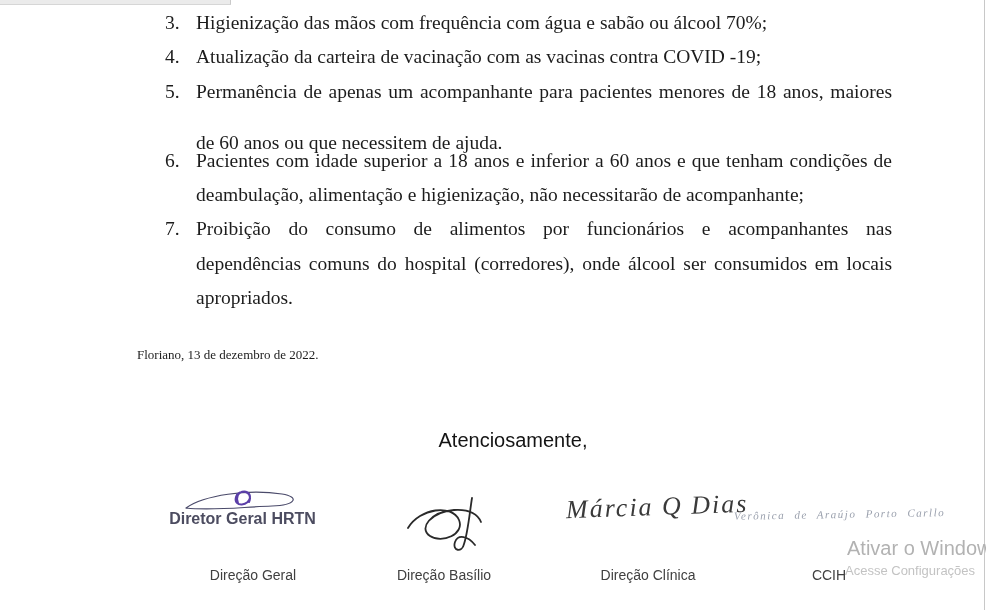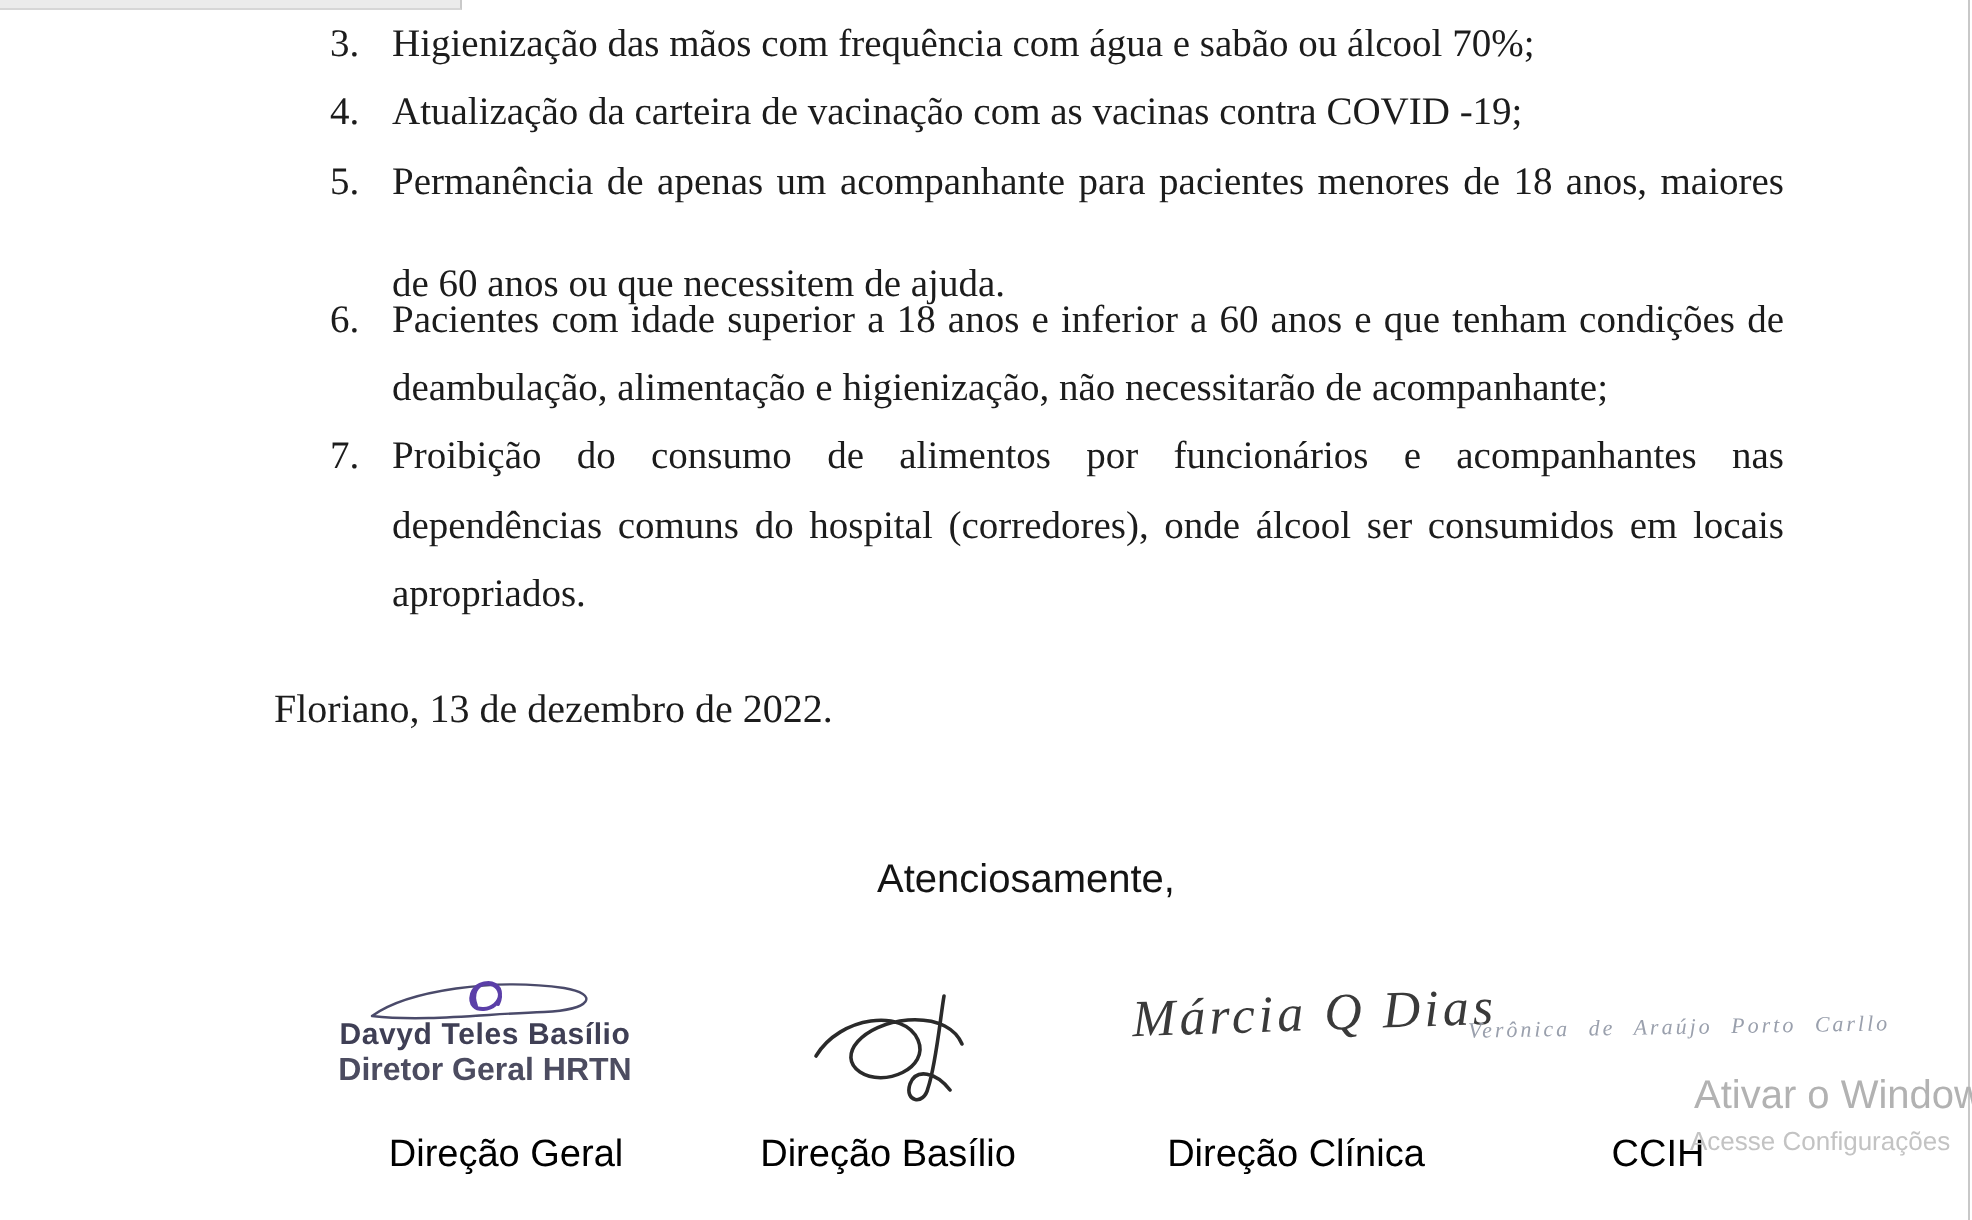--- a/index.html
+++ b/index.html
@@ -36,21 +36,21 @@
   }
   .row .txt {
     display:inline-block; width:696px; vertical-align:top;
     overflow:hidden;
   }
   .row .txt.j { text-align:justify; text-align-last:justify; }
   .row.cont .txt { margin-left:31px; }
 
   .date-line {
     position:absolute; left:137px; top:343px;
-    font-size:20px; line-height:24px;
+    font-size:13px; line-height:24px;
   }
 
   .closing {
     position:absolute; left:0; top:429px; width:986px; text-align:center;
   }
   .closing span {
     display:inline-block; margin-left:40px;
     font-family:"Liberation Sans", sans-serif;
     font-size:20px; color:#141414;
   }
@@ -85,21 +85,21 @@
     font-size:11px; color:#9aa0ad; letter-spacing:1.5px; word-spacing:5px;
     transform:rotate(-1deg);
     white-space:nowrap;
   }
 
   
   .sig-label {
     position:absolute; top:567px;
     transform:translateX(-50%);
     font-family:"Liberation Sans", sans-serif;
-    font-size:19px; color:#000000;
+    font-size:14px; color:#404040;
     white-space:nowrap;
   }
   .lab-1 { left:253px; } .lab-2 { left:444px; }
   .lab-3 { left:648px; } .lab-4 { left:829px; }
 
   
   .wm1 {
     position:absolute; left:847px; top:537px;
     font-family:"Liberation Sans", sans-serif;
     font-size:20px; color:#b2b2b2; white-space:nowrap;
@@ -132,21 +132,20 @@
 
 <div class="closing">
   <span>Atenciosamente,</span>
 </div>
 
 <div class="sig-stamp">
   <svg class="flourish" width="130" height="28" viewBox="0 0 130 28">
     <path d="M8 22 C26 9 70 3 104 8 C122 11 118 19 94 20 C64 21 34 25 8 22" fill="none" stroke="#4a4a6a" stroke-width="1.2" stroke-linecap="round"></path>
     <path d="M60 17 C55 4 72 2 72 11 C72 20 55 22 58 11 C61 2 76 5 71 16" fill="none" stroke="#5b3fa8" stroke-width="2" stroke-linecap="round"></path>
   </svg>
-  <div class="stamp-name">Davyd Teles Basílio</div>
   <div class="stamp-title">Diretor Geral HRTN</div>
 </div>
 
 <svg class="sig-loop" width="100" height="62" viewBox="0 0 100 62">
   <path d="M10 36 C22 16 54 12 61 28 C67 42 44 52 32 44 C20 36 33 20 56 18 C72 17 80 23 83 30" fill="none" stroke="#2a2a2a" stroke-width="1.8" stroke-linecap="round"></path>
   <path d="M74 6 C72 18 70 40 66 52 C64 61 54 59 57 50 C60 42 70 44 77 53" fill="none" stroke="#2a2a2a" stroke-width="1.8" stroke-linecap="round"></path>
 </svg>
 
 <div class="sig-script">Márcia Q Dias</div>
 

